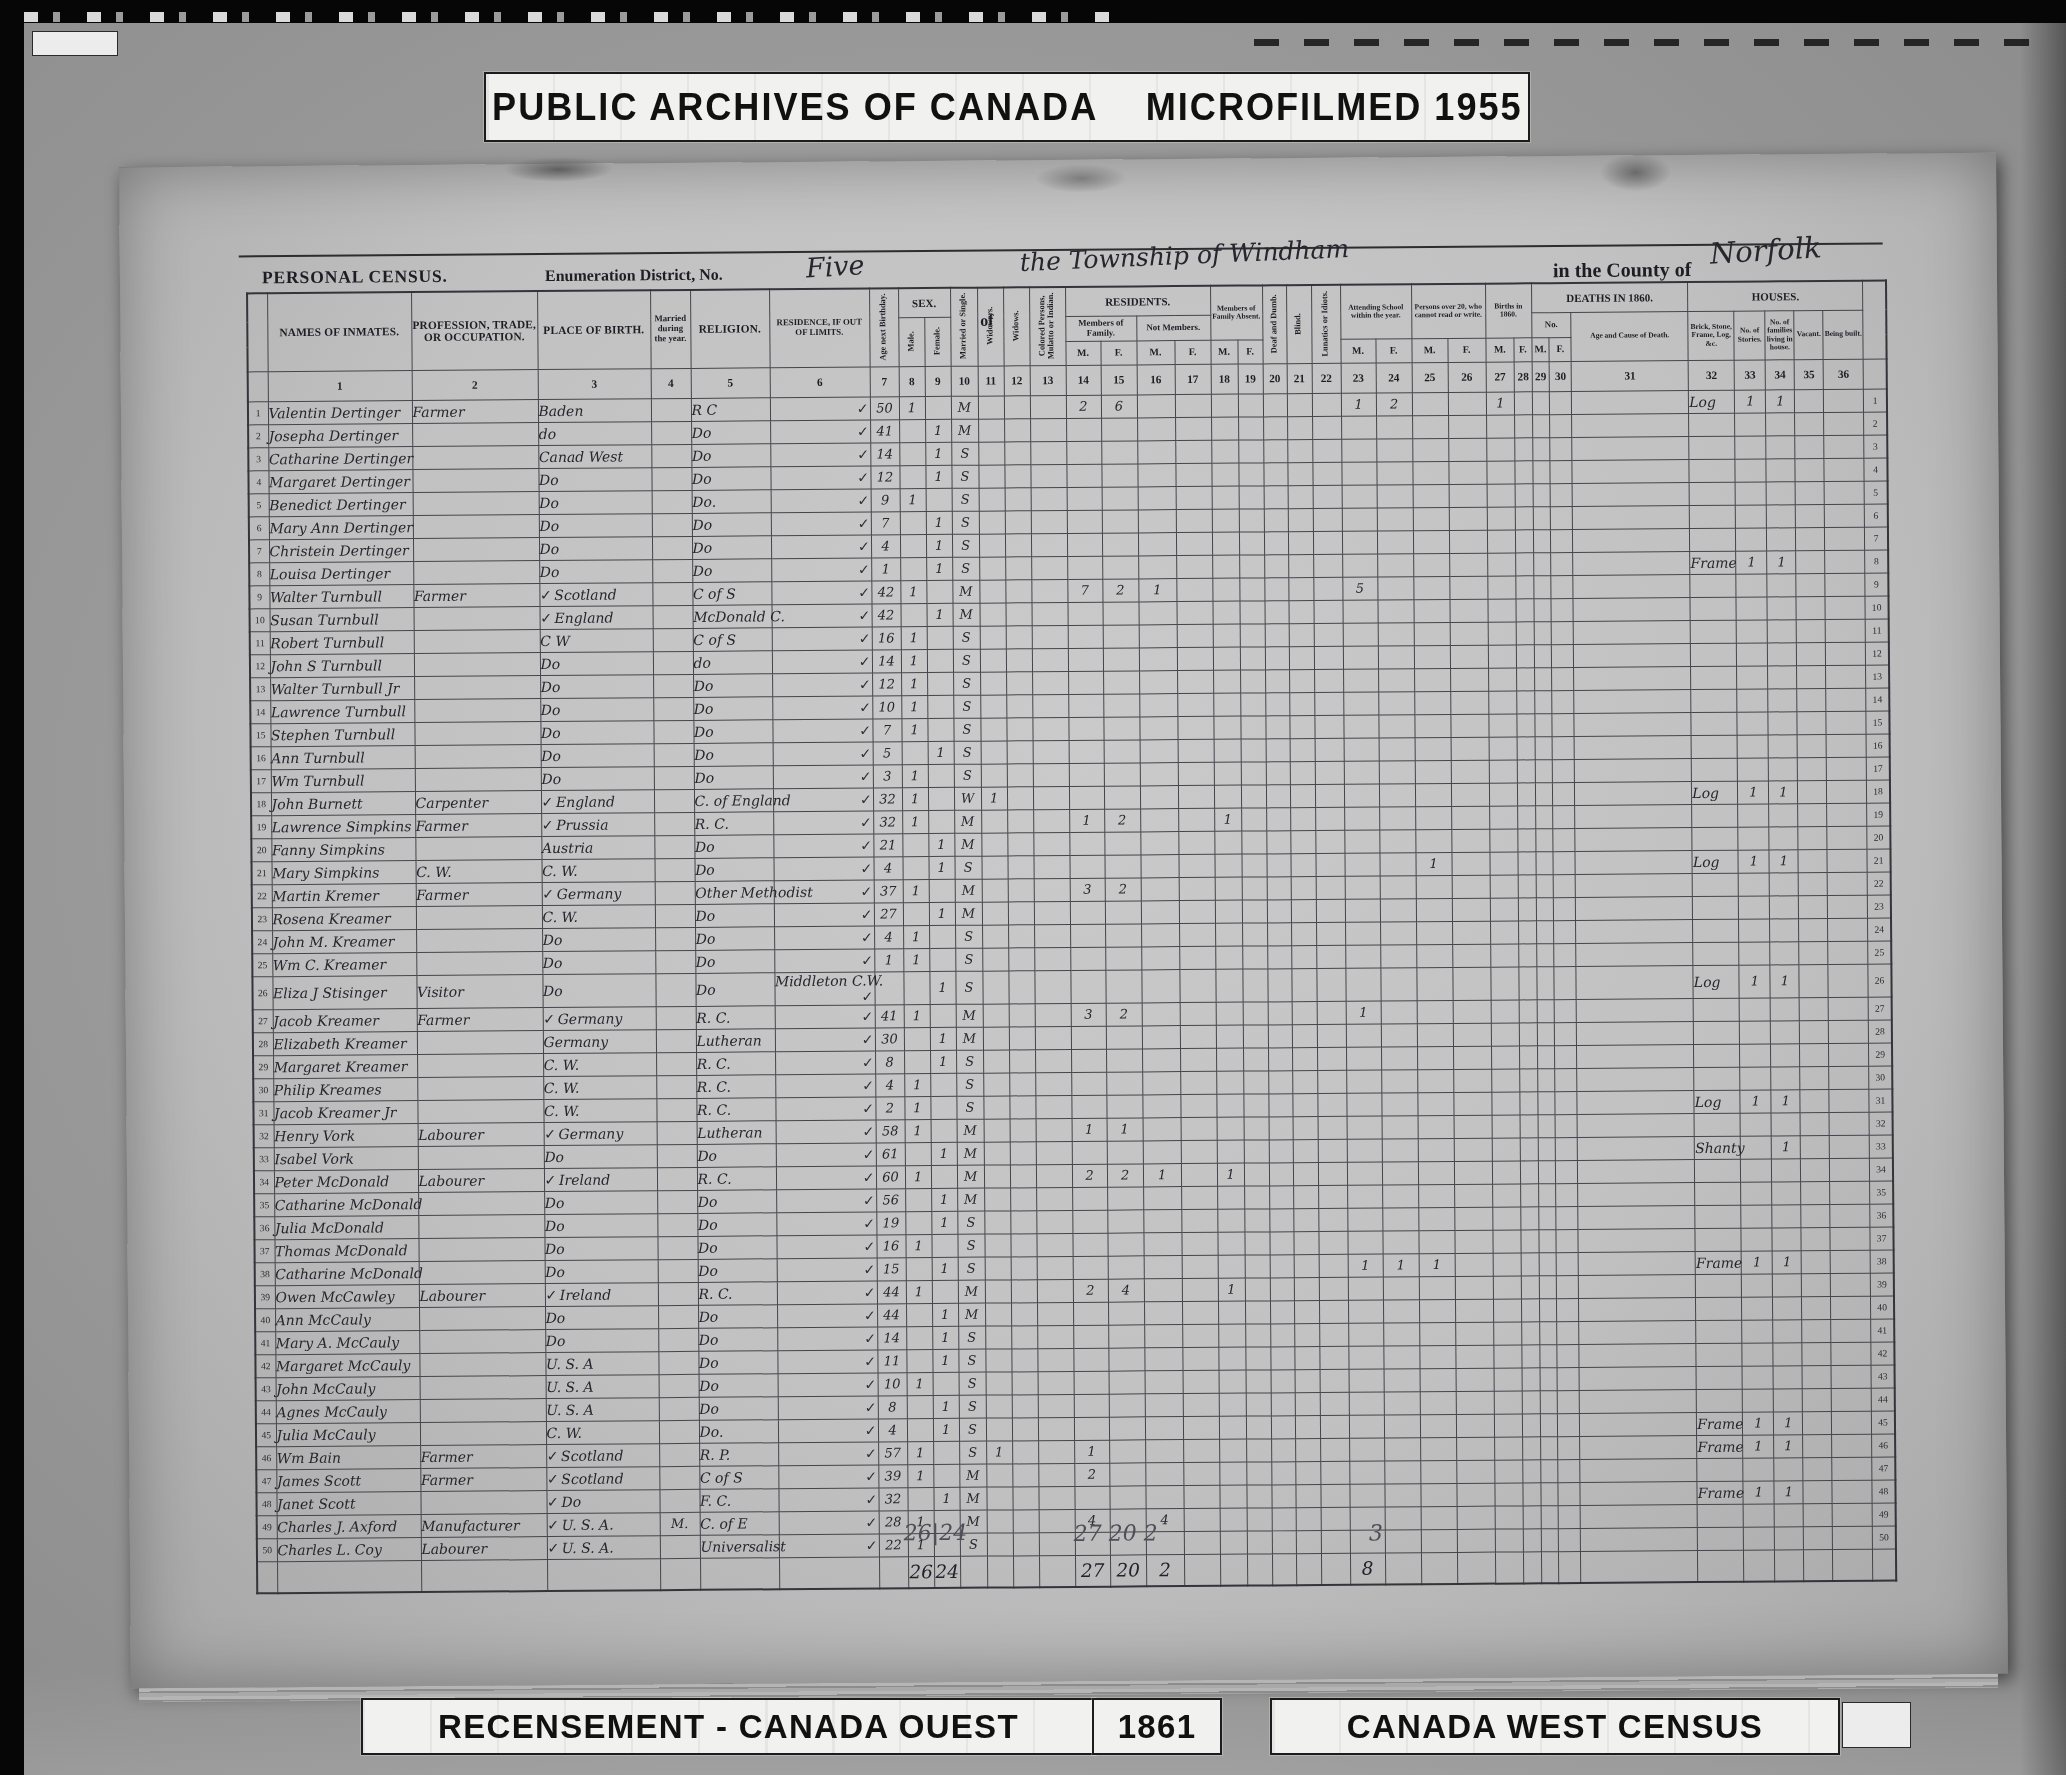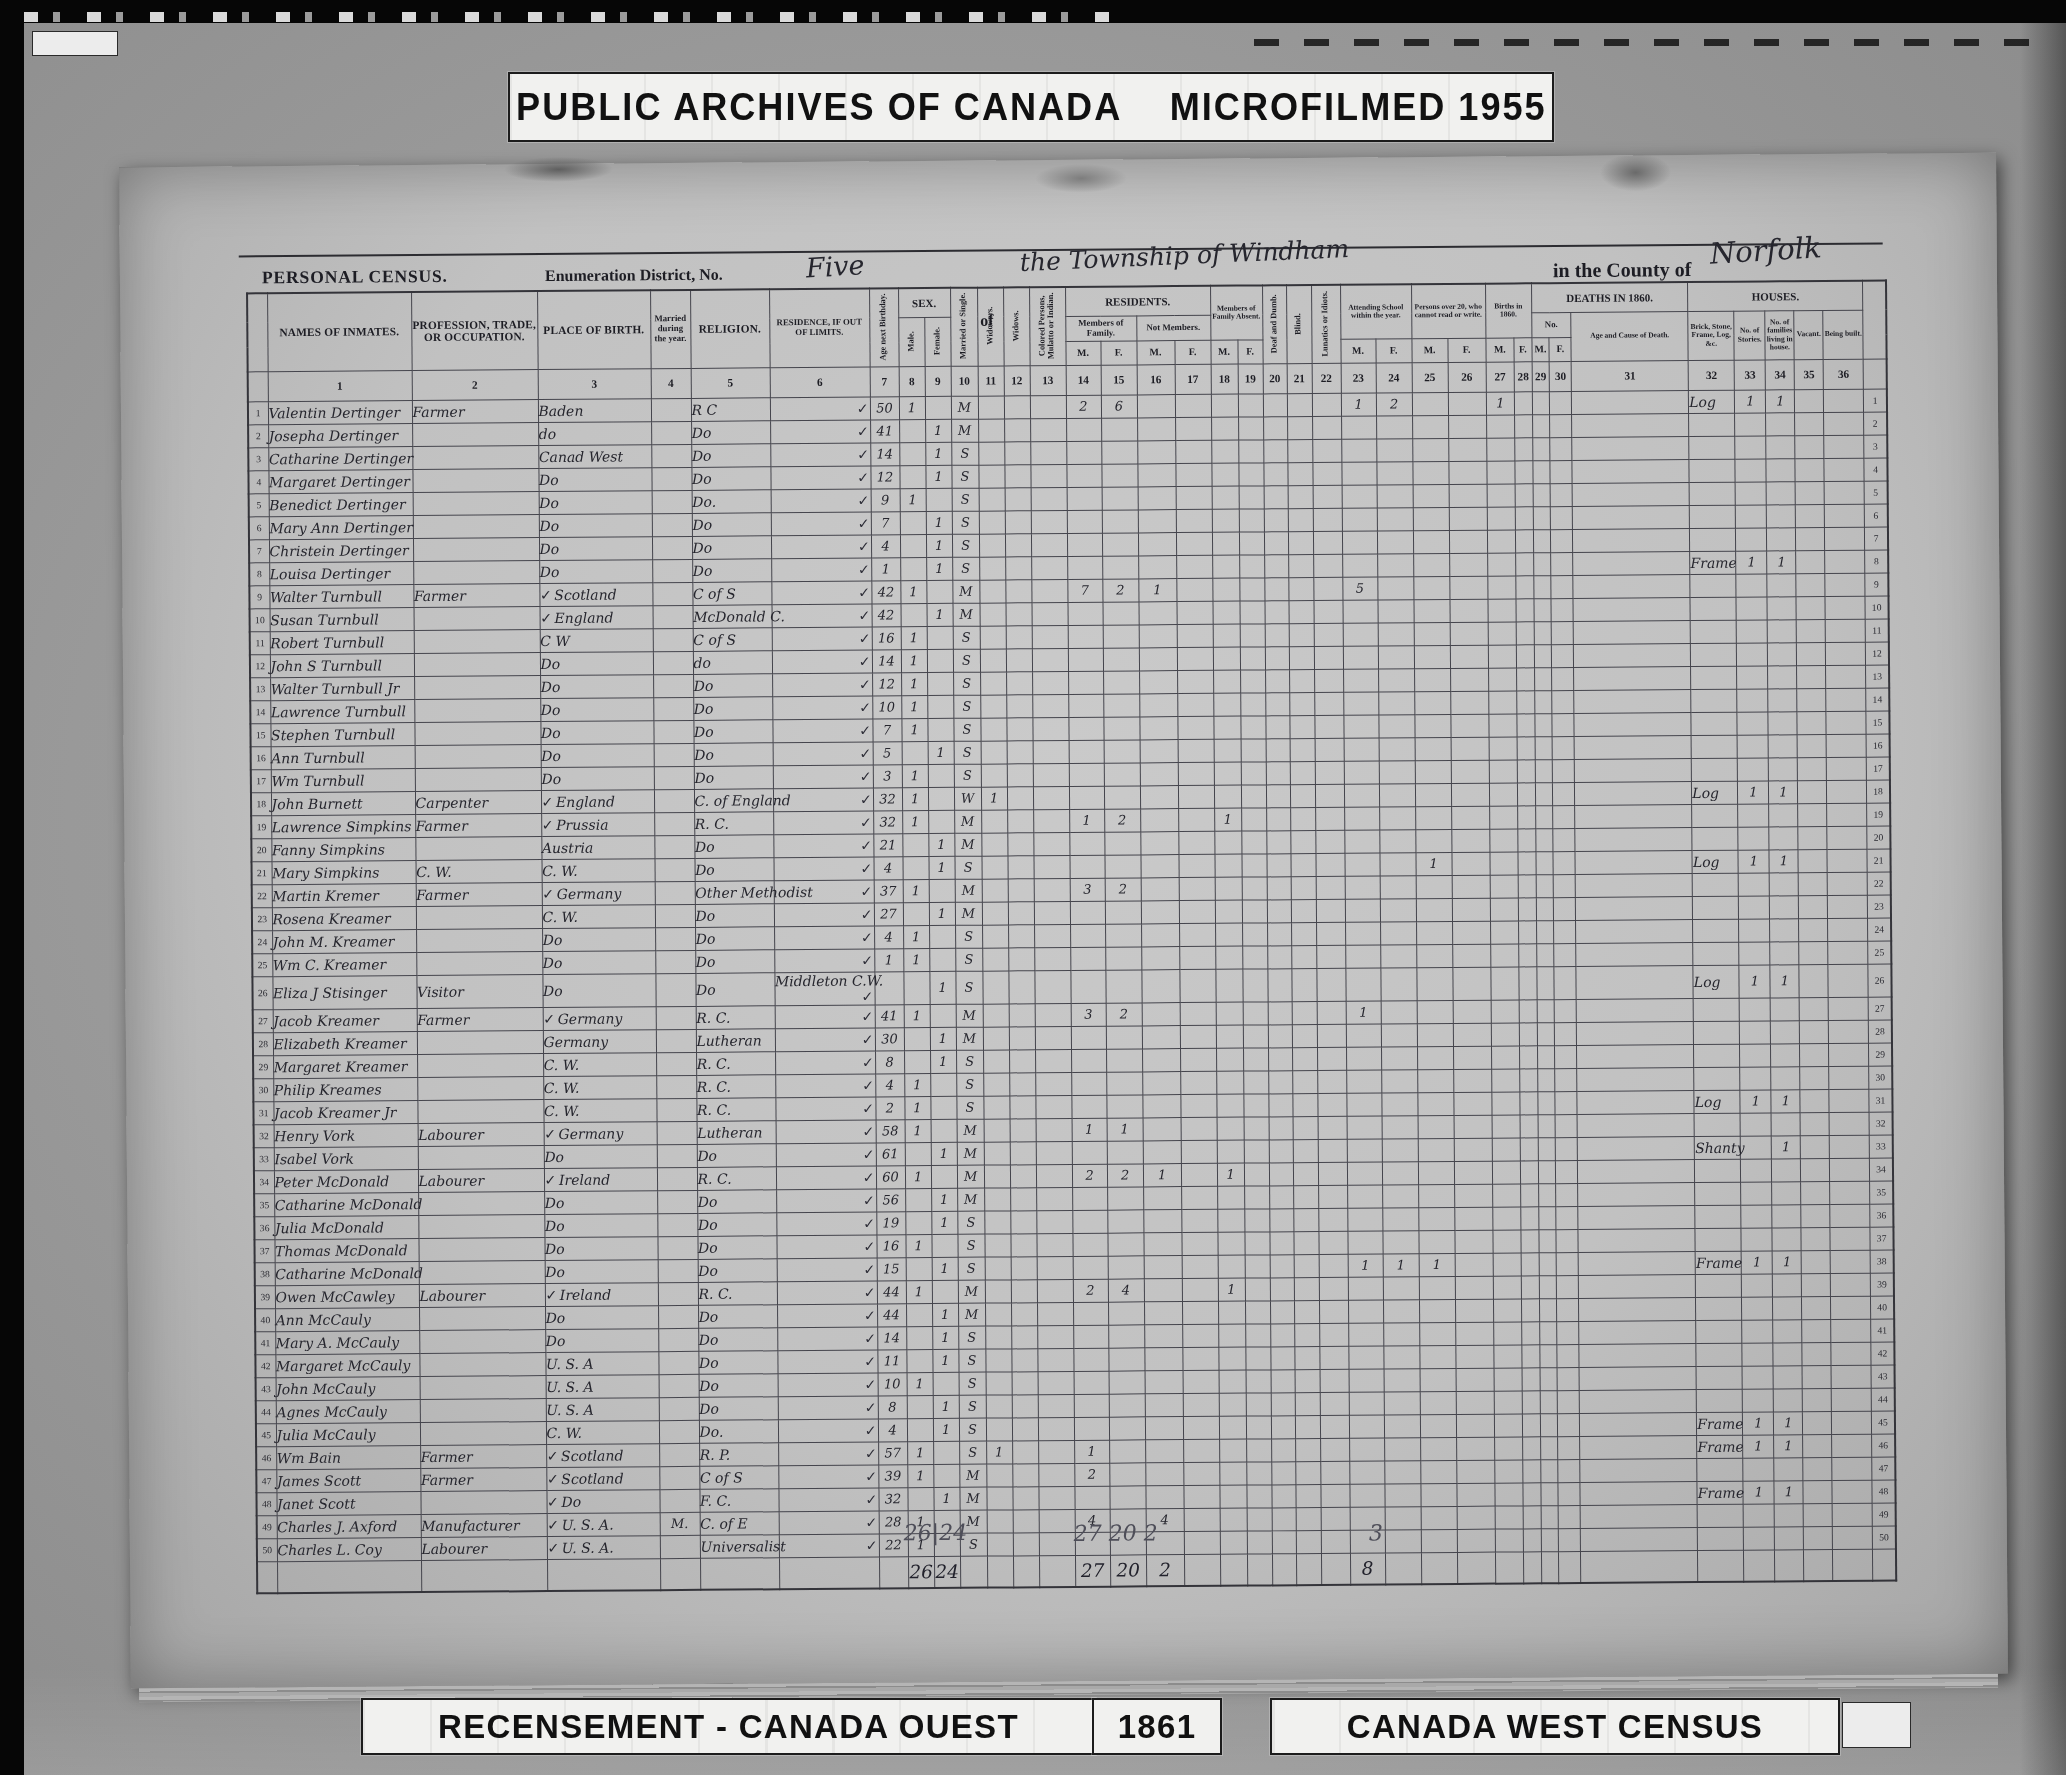--- a/index.html
+++ b/index.html
@@ -17,21 +17,21 @@
         background:repeating-linear-gradient(90deg,rgba(10,10,10,.8) 0 25px,rgba(10,10,10,0) 25px 50px);}
   .chip{position:absolute;background:#ececec;border:0.8px solid #2a2a2a;}
 
   
   .plaque{position:absolute;background:#f1f1ef;border:2.1px solid #1c1c1c;
           display:flex;align-items:center;justify-content:center;
           font-family:"Liberation Sans",sans-serif;font-weight:bold;color:#111;
           box-shadow:0 0 0 0.8px rgba(255,255,255,.3);}
   .plaque .stripes{position:absolute;inset:0;
           background:repeating-linear-gradient(90deg,rgba(0,0,0,.05) 0 2.5px,rgba(255,255,255,0) 2.5px 67px);}
-  #plaque-top{left:508px;top:72px;width:1042px;height:66px;font-size:38px;letter-spacing:2.1px;}
+  #plaque-top{left:484px;top:72px;width:1042px;height:66px;font-size:38px;letter-spacing:2.1px;}
   #plaque-top .inner{transform:scaleX(.95);white-space:nowrap;display:flex;gap:50px;}
   .plaque-bottom{top:1698px;height:53px;font-size:33px;letter-spacing:1.3px;}
   #plaque-b1{left:361px;width:731px;}
   #plaque-b2{left:1092px;width:126px;}
   #plaque-b3{left:1270px;width:566px;}
 
   
   #page-number{position:absolute;left:1816px;top:176px;font-family:"DejaVu Serif",serif;
           font-style:italic;font-size:21px;color:#33333b;}
   #page-number .dots{letter-spacing:3.3px;color:#55555d;font-size:14.2px;}

